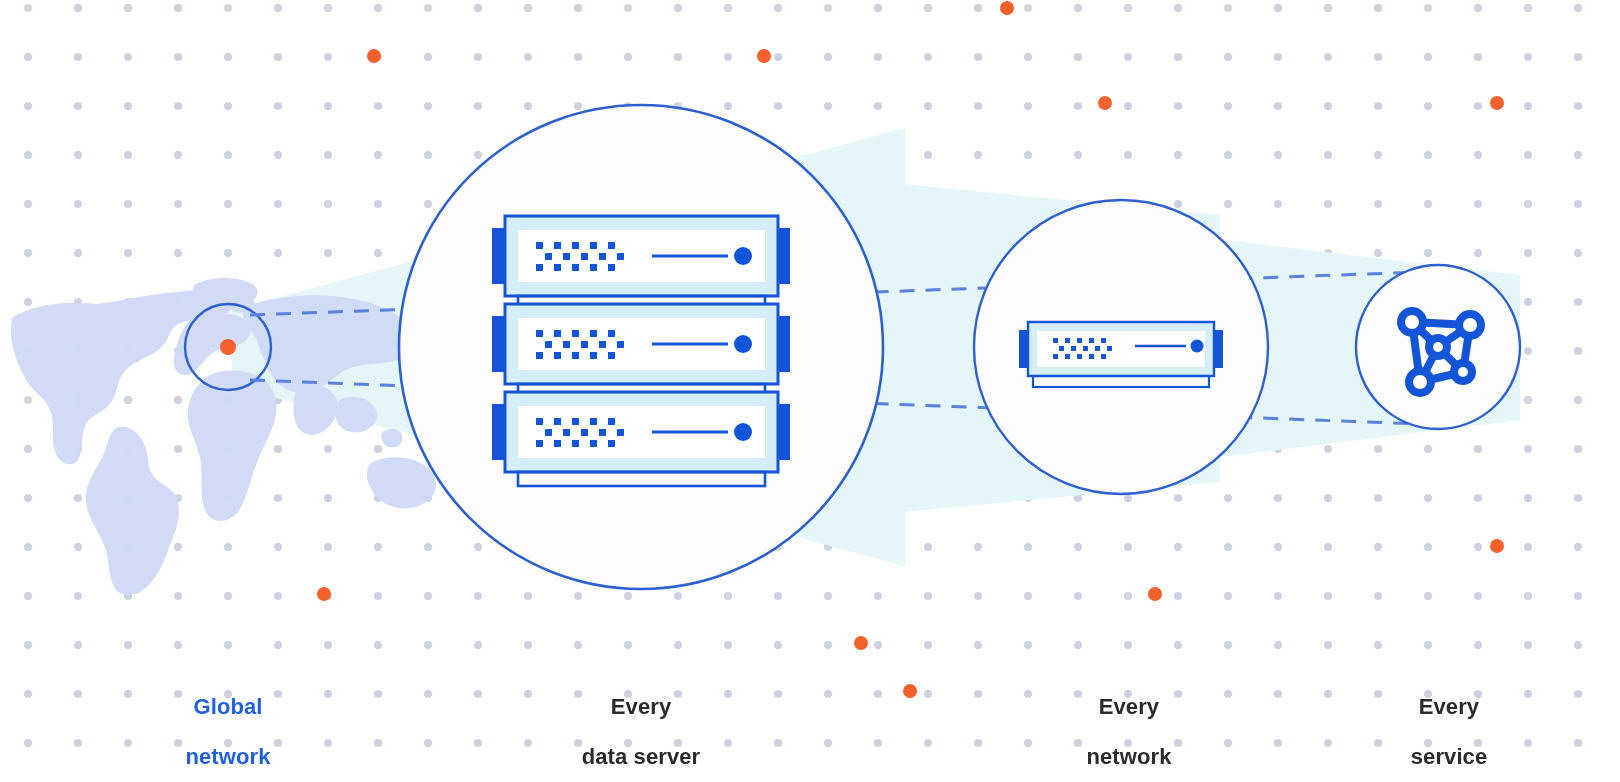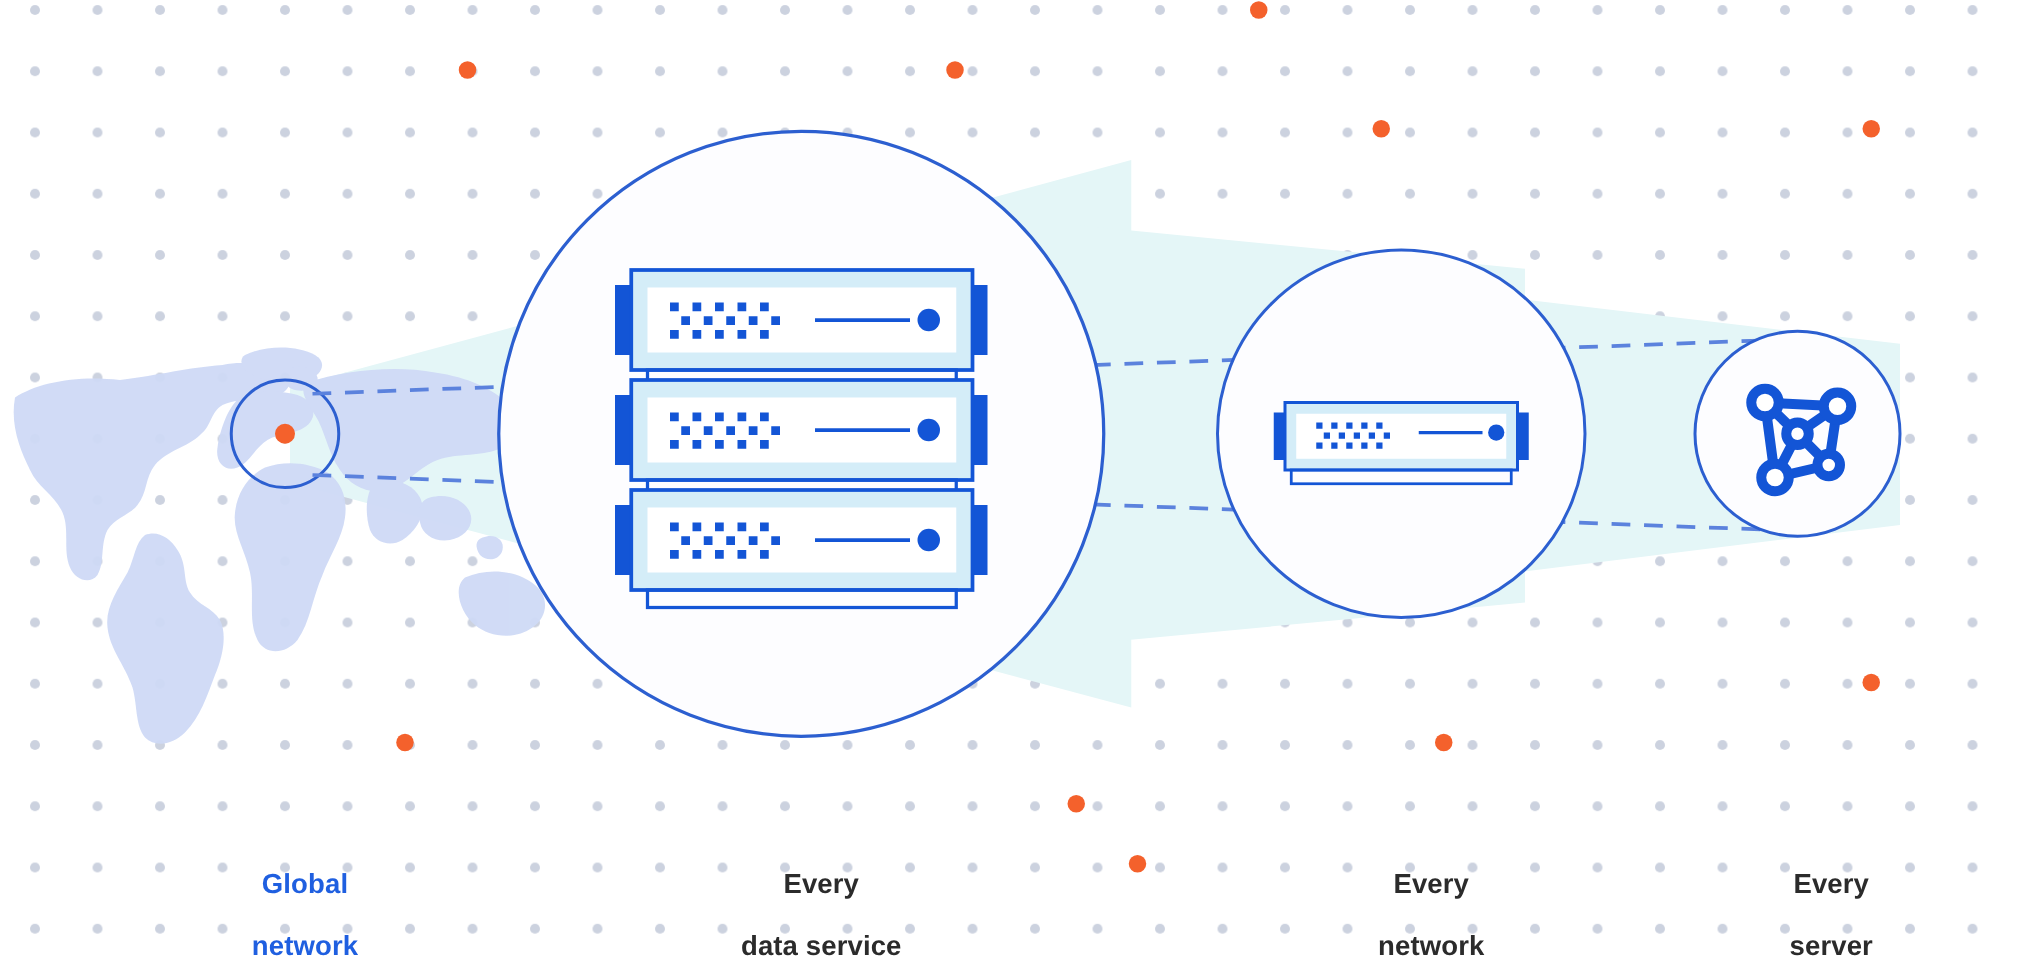--- a/index.html
+++ b/index.html
@@ -19,21 +19,21 @@
   }
   #scene {
     position: absolute;
     inset: 0;
     width: 1620px;
     height: 782px;
     display: block;
   }
   .labels {
     position: absolute;
-    left: 16px;
+    left: 0;
     top: 0;
     width: 1397px;
     height: 782px;
     pointer-events: none;
   }
   .lbl {
     position: absolute;
     text-align: center;
     font-size: 22px;
     line-height: 25px;
@@ -295,27 +295,27 @@
 
   <div class="labels">
 
     <div class="lbl accent" style="left:228px; top:669px;">
       <span class="l1">Global</span>
       <span class="l2">network</span>
     </div>
 
     <div class="lbl" style="left:641px; top:669px;">
       <span class="l1">Every</span>
-      <span class="l2">data service</span>
+      <span class="l2">data server</span>
     </div>
 
     <div class="lbl" style="left:1129px; top:669px;">
       <span class="l1">Every</span>
       <span class="l2">network</span>
     </div>
 
     <div class="lbl" style="left:1449px; top:669px;">
       <span class="l1">Every</span>
-      <span class="l2">server</span>
+      <span class="l2">service</span>
     </div>
 
   </div>
 </div>
 
 </body></html>

